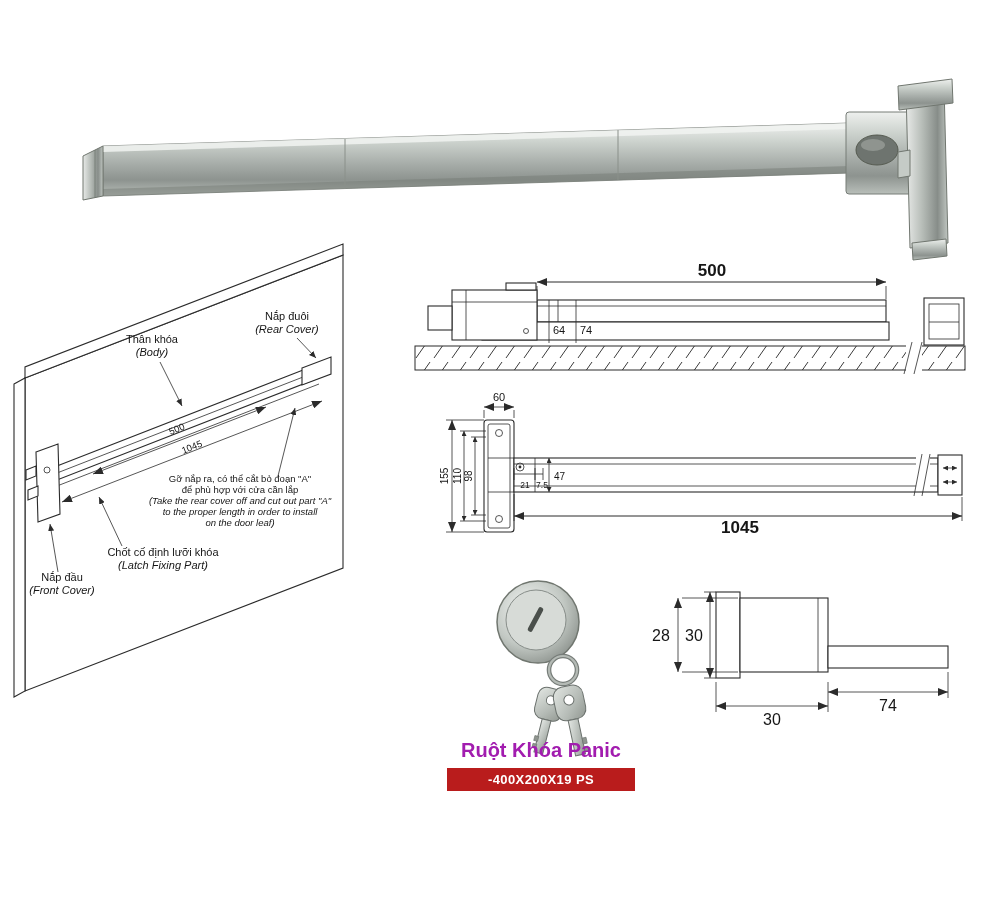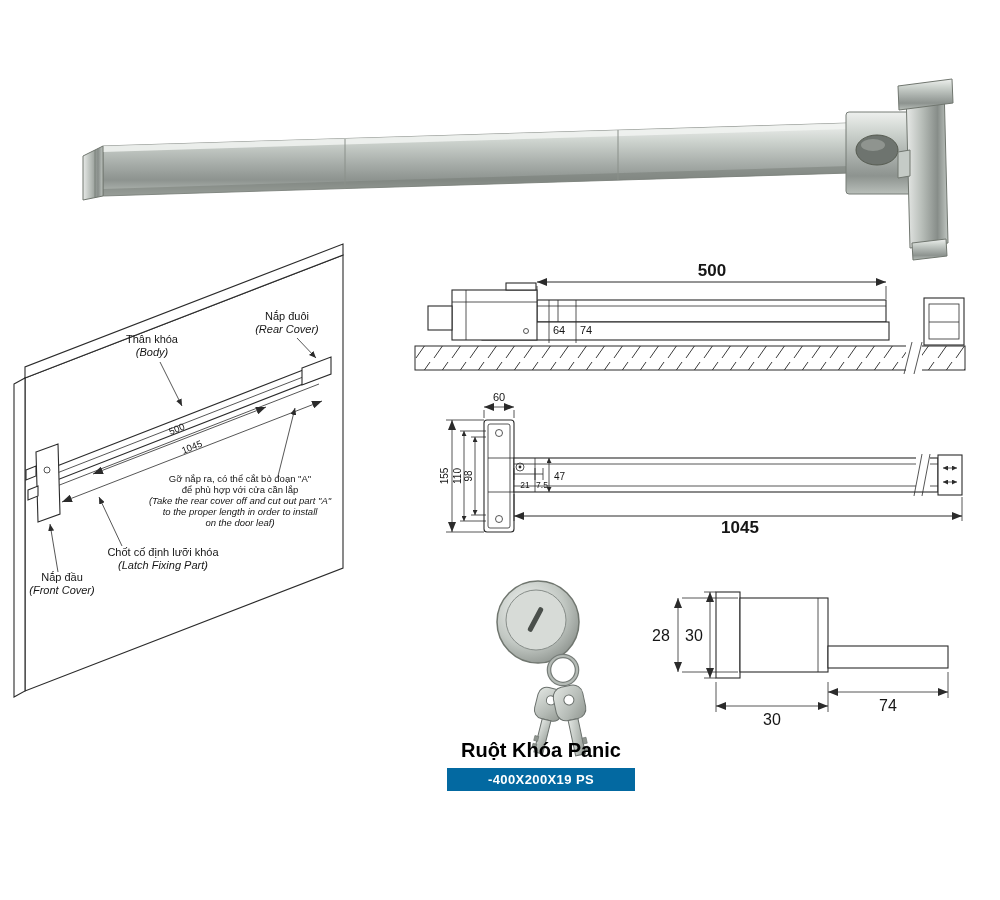--- a/index.html
+++ b/index.html
@@ -11,23 +11,23 @@
   .t10{font-size:10px;}
   .t9{font-size:9.5px;}
   .t85{font-size:8.5px;}
   .it{font-style:italic;}
   .big{font-size:17px;font-weight:bold;}
   .med{font-size:16px;}
   .ln{stroke:#2b2b2b;stroke-width:1;fill:none;}
   .lnT{stroke:#2b2b2b;stroke-width:0.8;fill:none;}
   .shape{stroke:#2b2b2b;stroke-width:1.1;fill:#fff;}
   .title{position:absolute;left:440px;top:739px;width:202px;text-align:center;
-         font:bold 20px "Liberation Sans",sans-serif;color:#000000;}
+         font:bold 20px "Liberation Sans",sans-serif;color:#a21caf;}
   .badge{position:absolute;left:447px;top:768px;width:188px;height:23px;
-         background:#0369a1;color:#fff;font:bold 13px "Liberation Sans",sans-serif;
+         background:#b91c1c;color:#fff;font:bold 13px "Liberation Sans",sans-serif;
          display:flex;align-items:center;justify-content:center;letter-spacing:.4px;}
 </style>
 </head>
 <body>
 
 <div class="stage">
 
 <svg width="1000" height="900" viewBox="0 0 1000 900">
   <defs>
     <marker id="mE" markerUnits="userSpaceOnUse" markerWidth="11" markerHeight="8" refX="10" refY="4" orient="auto">

